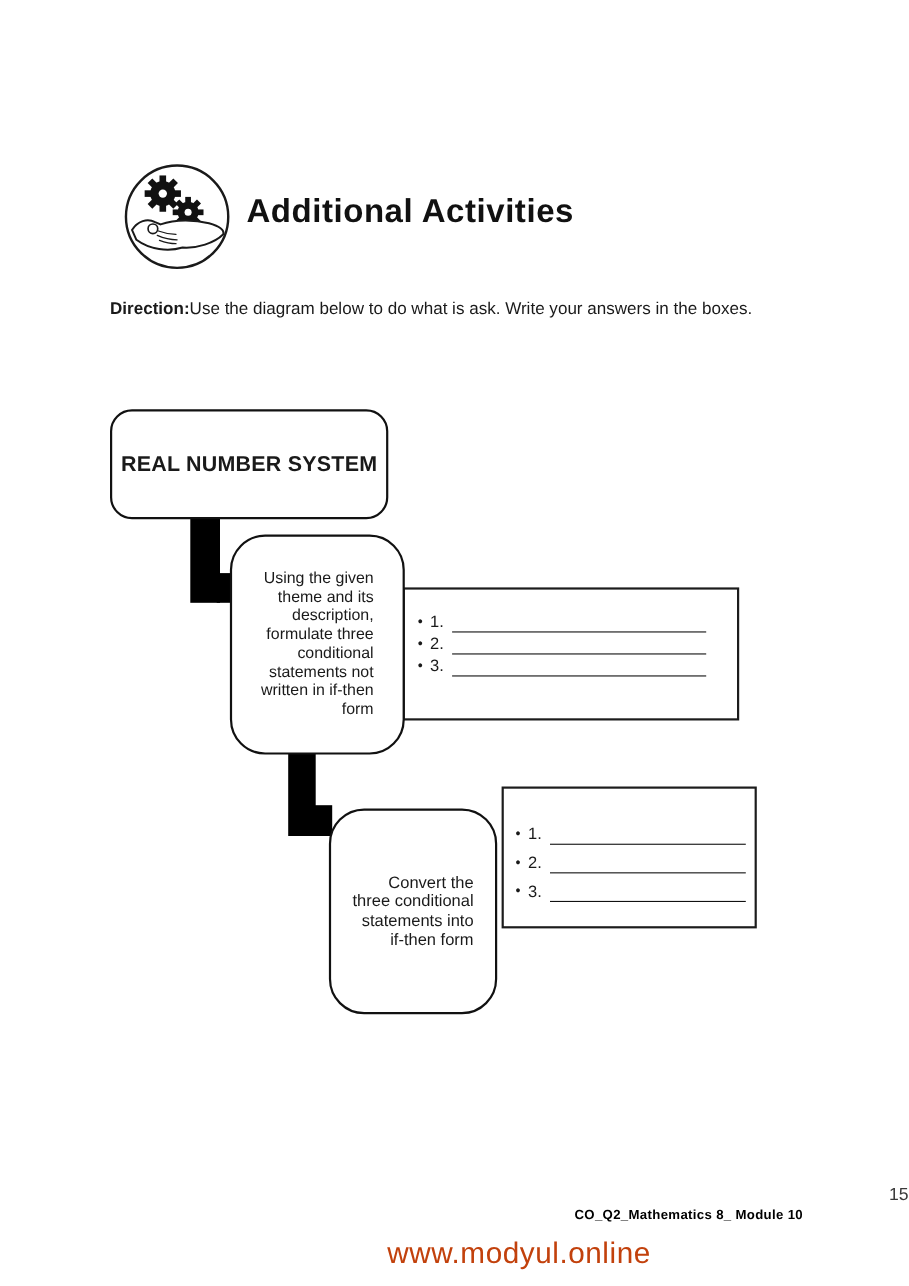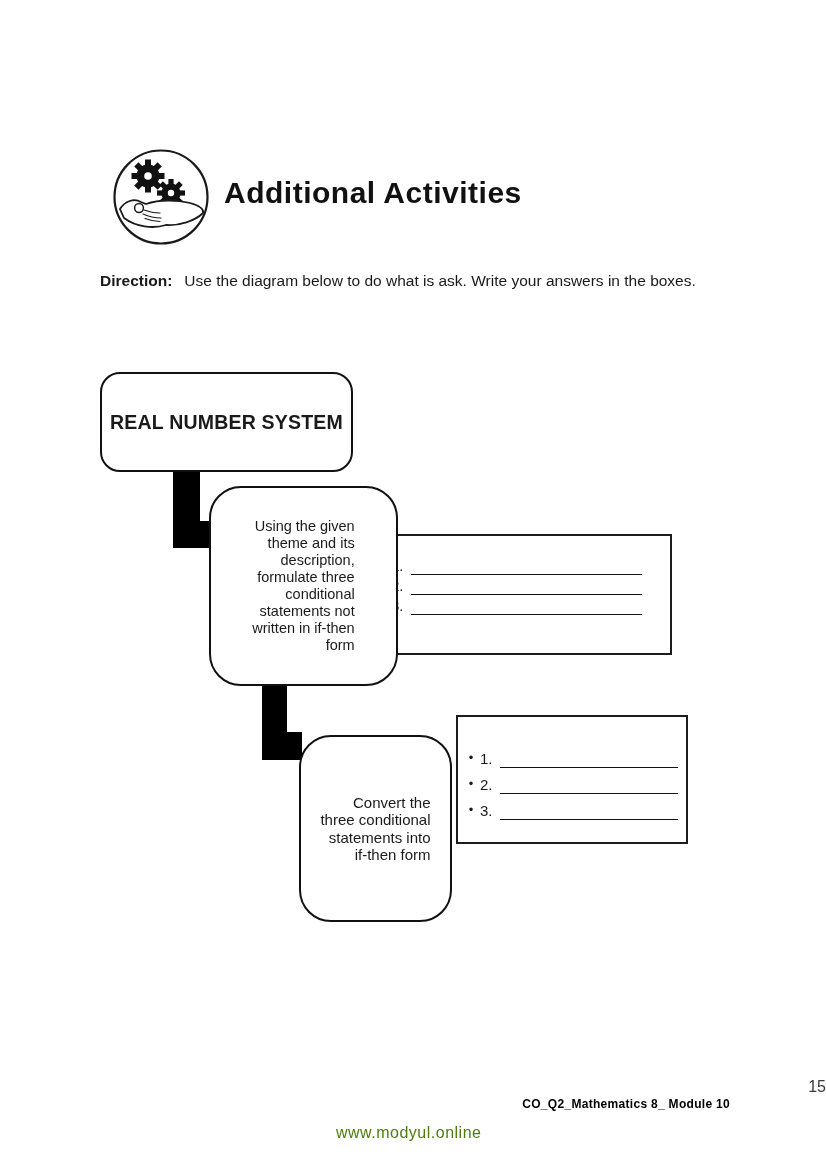--- a/index.html
+++ b/index.html
@@ -33,21 +33,21 @@
   
   .direction {
     position: absolute;
     left: 100px; top: 271px;
     width: 660px;
     font-size: 15.5px;
     line-height: 20px;
     white-space: nowrap;
   }
   .direction .dir-label { font-weight: bold; }
-  .direction .dir-text { margin-left: 12px; }
+  .direction .dir-text { margin-left: 0; }
 
   
   .node {
     position: absolute;
     background: #fff;
     border: 2.2px solid #111;
     display: flex;
     align-items: center;
     justify-content: center;
     text-align: right;
@@ -61,21 +61,21 @@
     letter-spacing: 0.2px;
     z-index: 2;
   }
   .step-box {
     border-radius: 32px;
     white-space: pre-line;
     z-index: 2;
   }
   .step1-box {
     left: 209px; top: 486px;
-    width: 189px; height: 200px;
+    width: 159px; height: 200px;
     font-size: 14.5px;
     line-height: 17px;
   }
   .step2-box {
     left: 299px; top: 693px;
     width: 153px; height: 187px;
     font-size: 15px;
     line-height: 17.5px;
     margin-top: 42px;
   }
@@ -137,24 +137,24 @@
     position: absolute;
     right: 96px; top: 1097px;
     font-size: 12px;
     font-weight: bold;
     letter-spacing: 0.3px;
     color: #000;
     white-space: nowrap;
   }
   .watermark {
     position: absolute;
-    left: 336px; top: 1124px;
-    font-size: 16px;
+    left: 352px; top: 1124px;
+    font-size: 27px;
     letter-spacing: 0.5px;
-    color: #4d7c0f;
+    color: #c2410c;
     white-space: nowrap;
   }
 </style>
 </head>
 <body>
 
 <div class="page">
 
   <svg class="activity-icon" viewBox="0 0 100 100" xmlns="http://www.w3.org/2000/svg">
     <circle cx="50" cy="51" r="46.5" fill="#ffffff" stroke="#1a1a1a" stroke-width="2.2"></circle>

